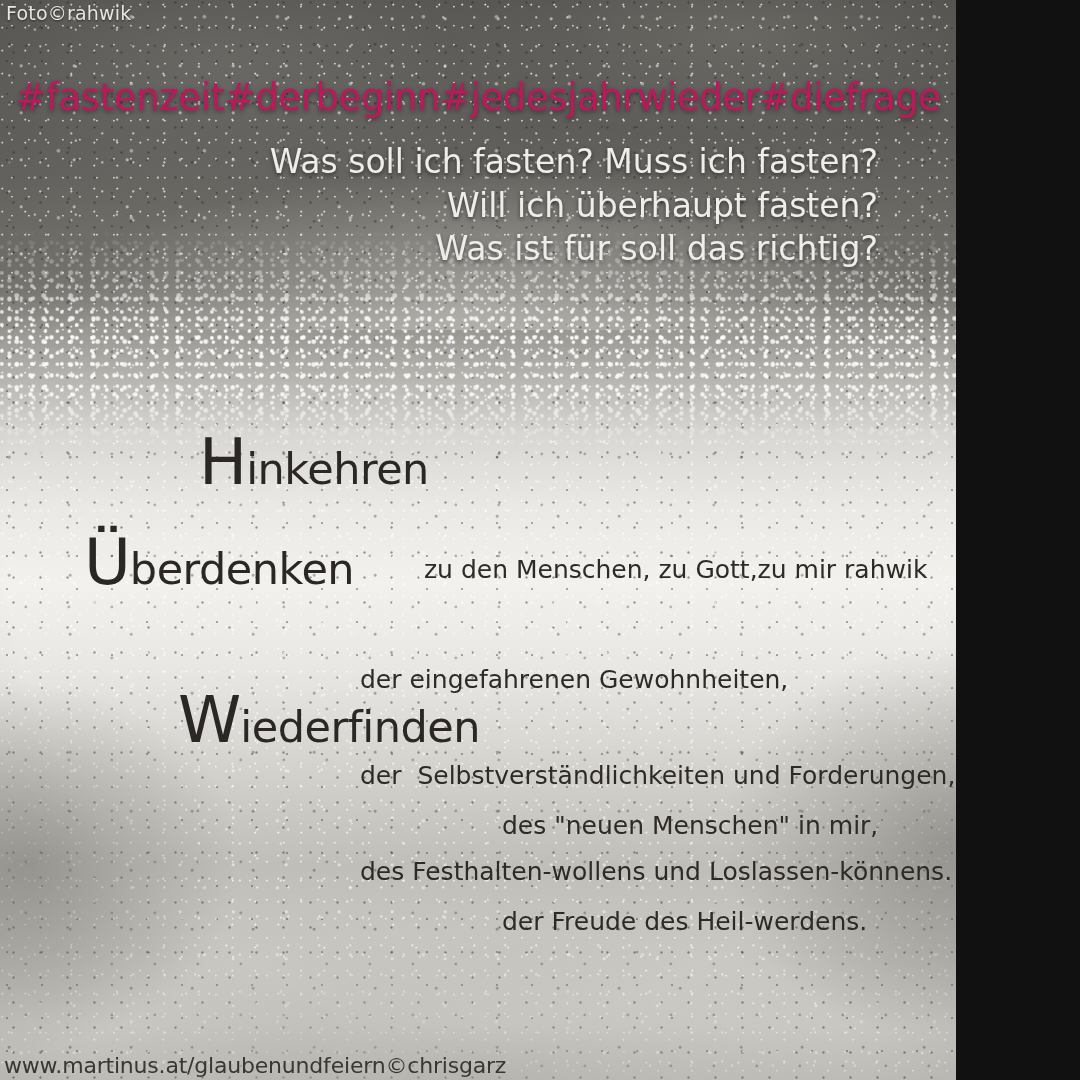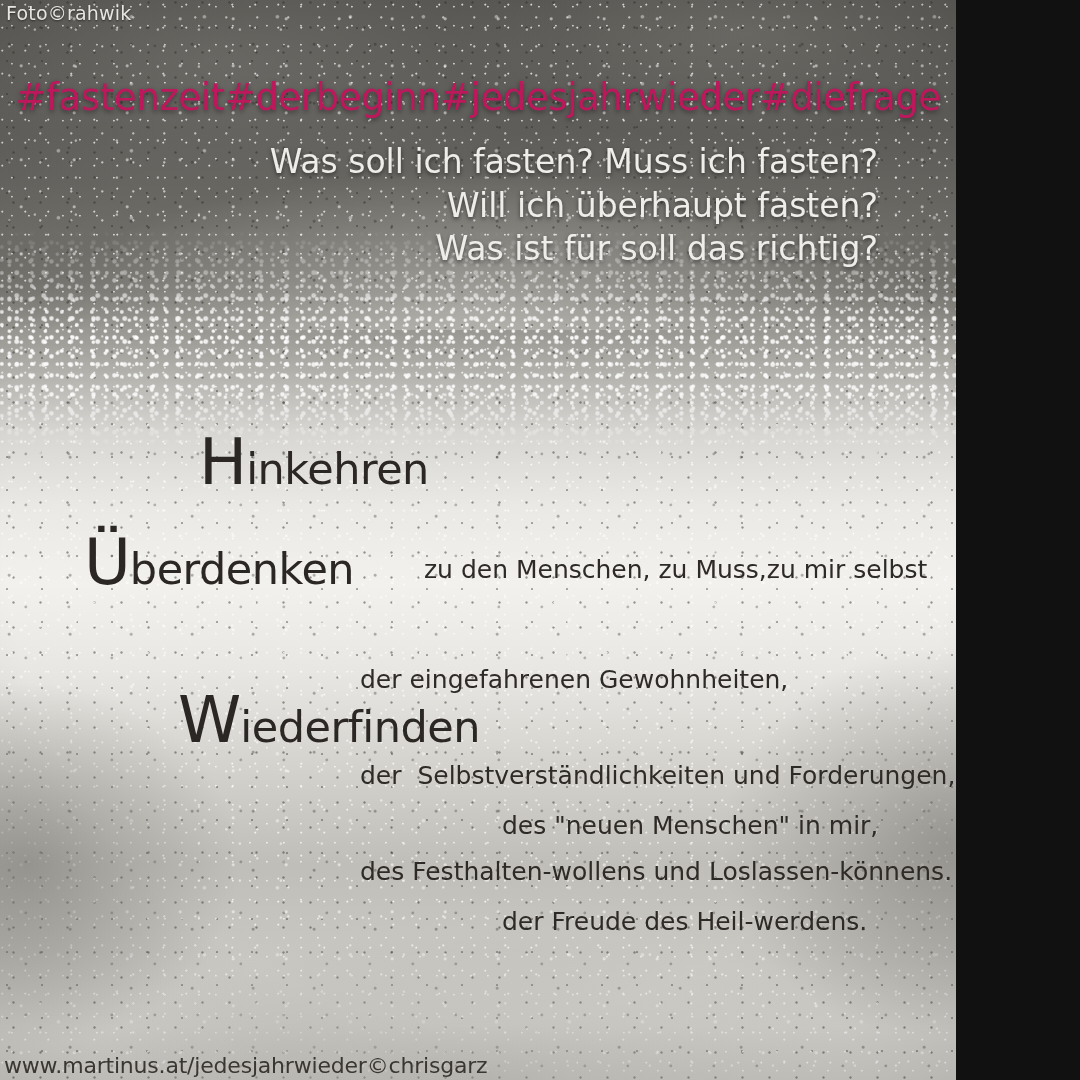--- a/index.html
+++ b/index.html
@@ -203,35 +203,35 @@
     <div class="questions">
       <div>Was soll ich fasten? Muss ich fasten?</div>
       <div>Will ich überhaupt fasten?</div>
       <div>Was ist für soll das richtig?</div>
     </div>
 
     <div class="block word" id="b-hin">
       <span class="cap">H</span><span class="rest">inkehren</span>
     </div>
     <div class="block sub" id="s-hin">
-      <div>zu den Menschen, zu Muss,zu mir selbst</div>
+      <div>zu den Menschen, zu Gott,zu mir rahwik</div>
     </div>
 
     <div class="block word" id="b-ueb">
       <span class="cap">Ü</span><span class="rest">berdenken</span>
     </div>
     <div class="block sub" id="s-ueb">
       <div>der eingefahrenen Gewohnheiten,</div>
       <div>der  Selbstverständlichkeiten und Forderungen,</div>
       <div>des Festhalten-wollens und Loslassen-könnens.</div>
     </div>
 
     <div class="block word" id="b-wie">
       <span class="cap">W</span><span class="rest">iederfinden</span>
     </div>
     <div class="block sub" id="s-wie">
       <div>des "neuen Menschen" in mir,</div>
       <div>der Freude des Heil-werdens.</div>
     </div>
 
-    <div class="credit-bottom">www.martinus.at/jedesjahrwieder©chrisgarz</div>
+    <div class="credit-bottom">www.martinus.at/glaubenundfeiern©chrisgarz</div>
   </div>
 </div>
 
 </body></html>

